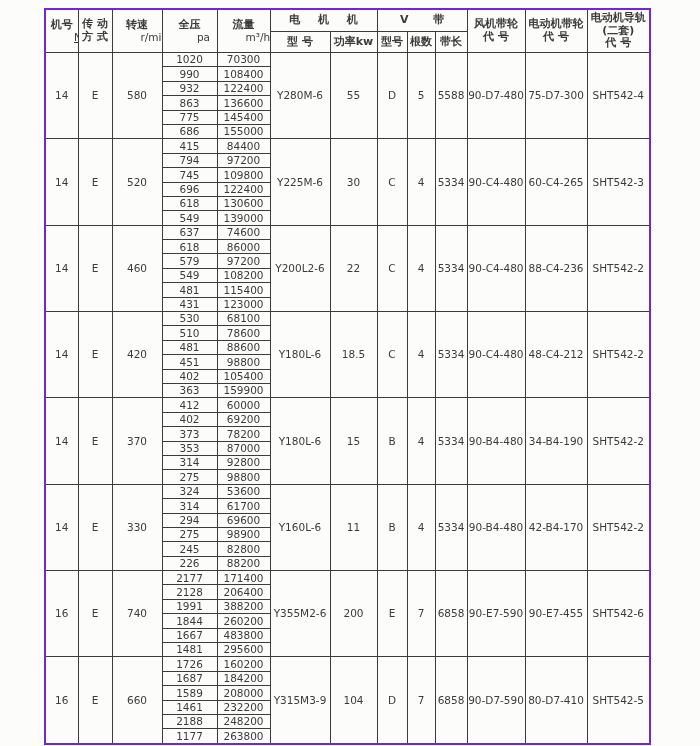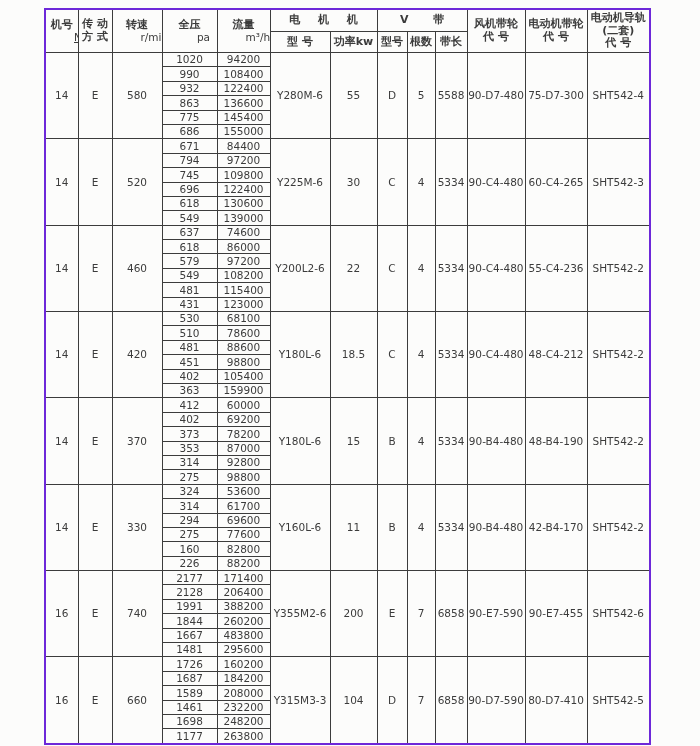--- a/index.html
+++ b/index.html
@@ -137,21 +137,21 @@
         <th>根数</th>
         <th>带长</th>
       </tr>
     </thead>
     <tbody>
         <tr>
           <td rowspan="6">14</td>
           <td rowspan="6">E</td>
           <td rowspan="6">580</td>
           <td>1020</td>
-          <td>94200</td>
+          <td>70300</td>
           <td rowspan="6">Y280M-6</td>
           <td rowspan="6">55</td>
           <td rowspan="6">D</td>
           <td rowspan="6">5</td>
           <td rowspan="6">5588</td>
           <td rowspan="6">90-D7-480</td>
           <td rowspan="6">75-D7-300</td>
           <td rowspan="6">SHT542-4</td>
         </tr>
         <tr>
@@ -171,21 +171,21 @@
           <td>145400</td>
         </tr>
         <tr>
           <td>686</td>
           <td>155000</td>
         </tr>
         <tr>
           <td rowspan="6">14</td>
           <td rowspan="6">E</td>
           <td rowspan="6">520</td>
-          <td>671</td>
+          <td>415</td>
           <td>84400</td>
           <td rowspan="6">Y225M-6</td>
           <td rowspan="6">30</td>
           <td rowspan="6">C</td>
           <td rowspan="6">4</td>
           <td rowspan="6">5334</td>
           <td rowspan="6">90-C4-480</td>
           <td rowspan="6">60-C4-265</td>
           <td rowspan="6">SHT542-3</td>
         </tr>
@@ -214,21 +214,21 @@
           <td rowspan="6">E</td>
           <td rowspan="6">460</td>
           <td>637</td>
           <td>74600</td>
           <td rowspan="6">Y200L2-6</td>
           <td rowspan="6">22</td>
           <td rowspan="6">C</td>
           <td rowspan="6">4</td>
           <td rowspan="6">5334</td>
           <td rowspan="6">90-C4-480</td>
-          <td rowspan="6">55-C4-236</td>
+          <td rowspan="6">88-C4-236</td>
           <td rowspan="6">SHT542-2</td>
         </tr>
         <tr>
           <td>618</td>
           <td>86000</td>
         </tr>
         <tr>
           <td>579</td>
           <td>97200</td>
         </tr>
@@ -284,21 +284,21 @@
           <td rowspan="6">E</td>
           <td rowspan="6">370</td>
           <td>412</td>
           <td>60000</td>
           <td rowspan="6">Y180L-6</td>
           <td rowspan="6">15</td>
           <td rowspan="6">B</td>
           <td rowspan="6">4</td>
           <td rowspan="6">5334</td>
           <td rowspan="6">90-B4-480</td>
-          <td rowspan="6">48-B4-190</td>
+          <td rowspan="6">34-B4-190</td>
           <td rowspan="6">SHT542-2</td>
         </tr>
         <tr>
           <td>402</td>
           <td>69200</td>
         </tr>
         <tr>
           <td>373</td>
           <td>78200</td>
         </tr>
@@ -332,24 +332,24 @@
         <tr>
           <td>314</td>
           <td>61700</td>
         </tr>
         <tr>
           <td>294</td>
           <td>69600</td>
         </tr>
         <tr>
           <td>275</td>
-          <td>77600</td>
-        </tr>
-        <tr>
-          <td>160</td>
+          <td>98900</td>
+        </tr>
+        <tr>
+          <td>245</td>
           <td>82800</td>
         </tr>
         <tr>
           <td>226</td>
           <td>88200</td>
         </tr>
         <tr>
           <td rowspan="6">16</td>
           <td rowspan="6">E</td>
           <td rowspan="6">740</td>
@@ -383,21 +383,21 @@
         <tr>
           <td>1481</td>
           <td>295600</td>
         </tr>
         <tr>
           <td rowspan="6">16</td>
           <td rowspan="6">E</td>
           <td rowspan="6">660</td>
           <td>1726</td>
           <td>160200</td>
-          <td rowspan="6">Y315M3-3</td>
+          <td rowspan="6">Y315M3-9</td>
           <td rowspan="6">104</td>
           <td rowspan="6">D</td>
           <td rowspan="6">7</td>
           <td rowspan="6">6858</td>
           <td rowspan="6">90-D7-590</td>
           <td rowspan="6">80-D7-410</td>
           <td rowspan="6">SHT542-5</td>
         </tr>
         <tr>
           <td>1687</td>
@@ -405,21 +405,21 @@
         </tr>
         <tr>
           <td>1589</td>
           <td>208000</td>
         </tr>
         <tr>
           <td>1461</td>
           <td>232200</td>
         </tr>
         <tr>
-          <td>1698</td>
+          <td>2188</td>
           <td>248200</td>
         </tr>
         <tr>
           <td>1177</td>
           <td>263800</td>
         </tr>
       </tbody>
   </table>
 </div>
 

